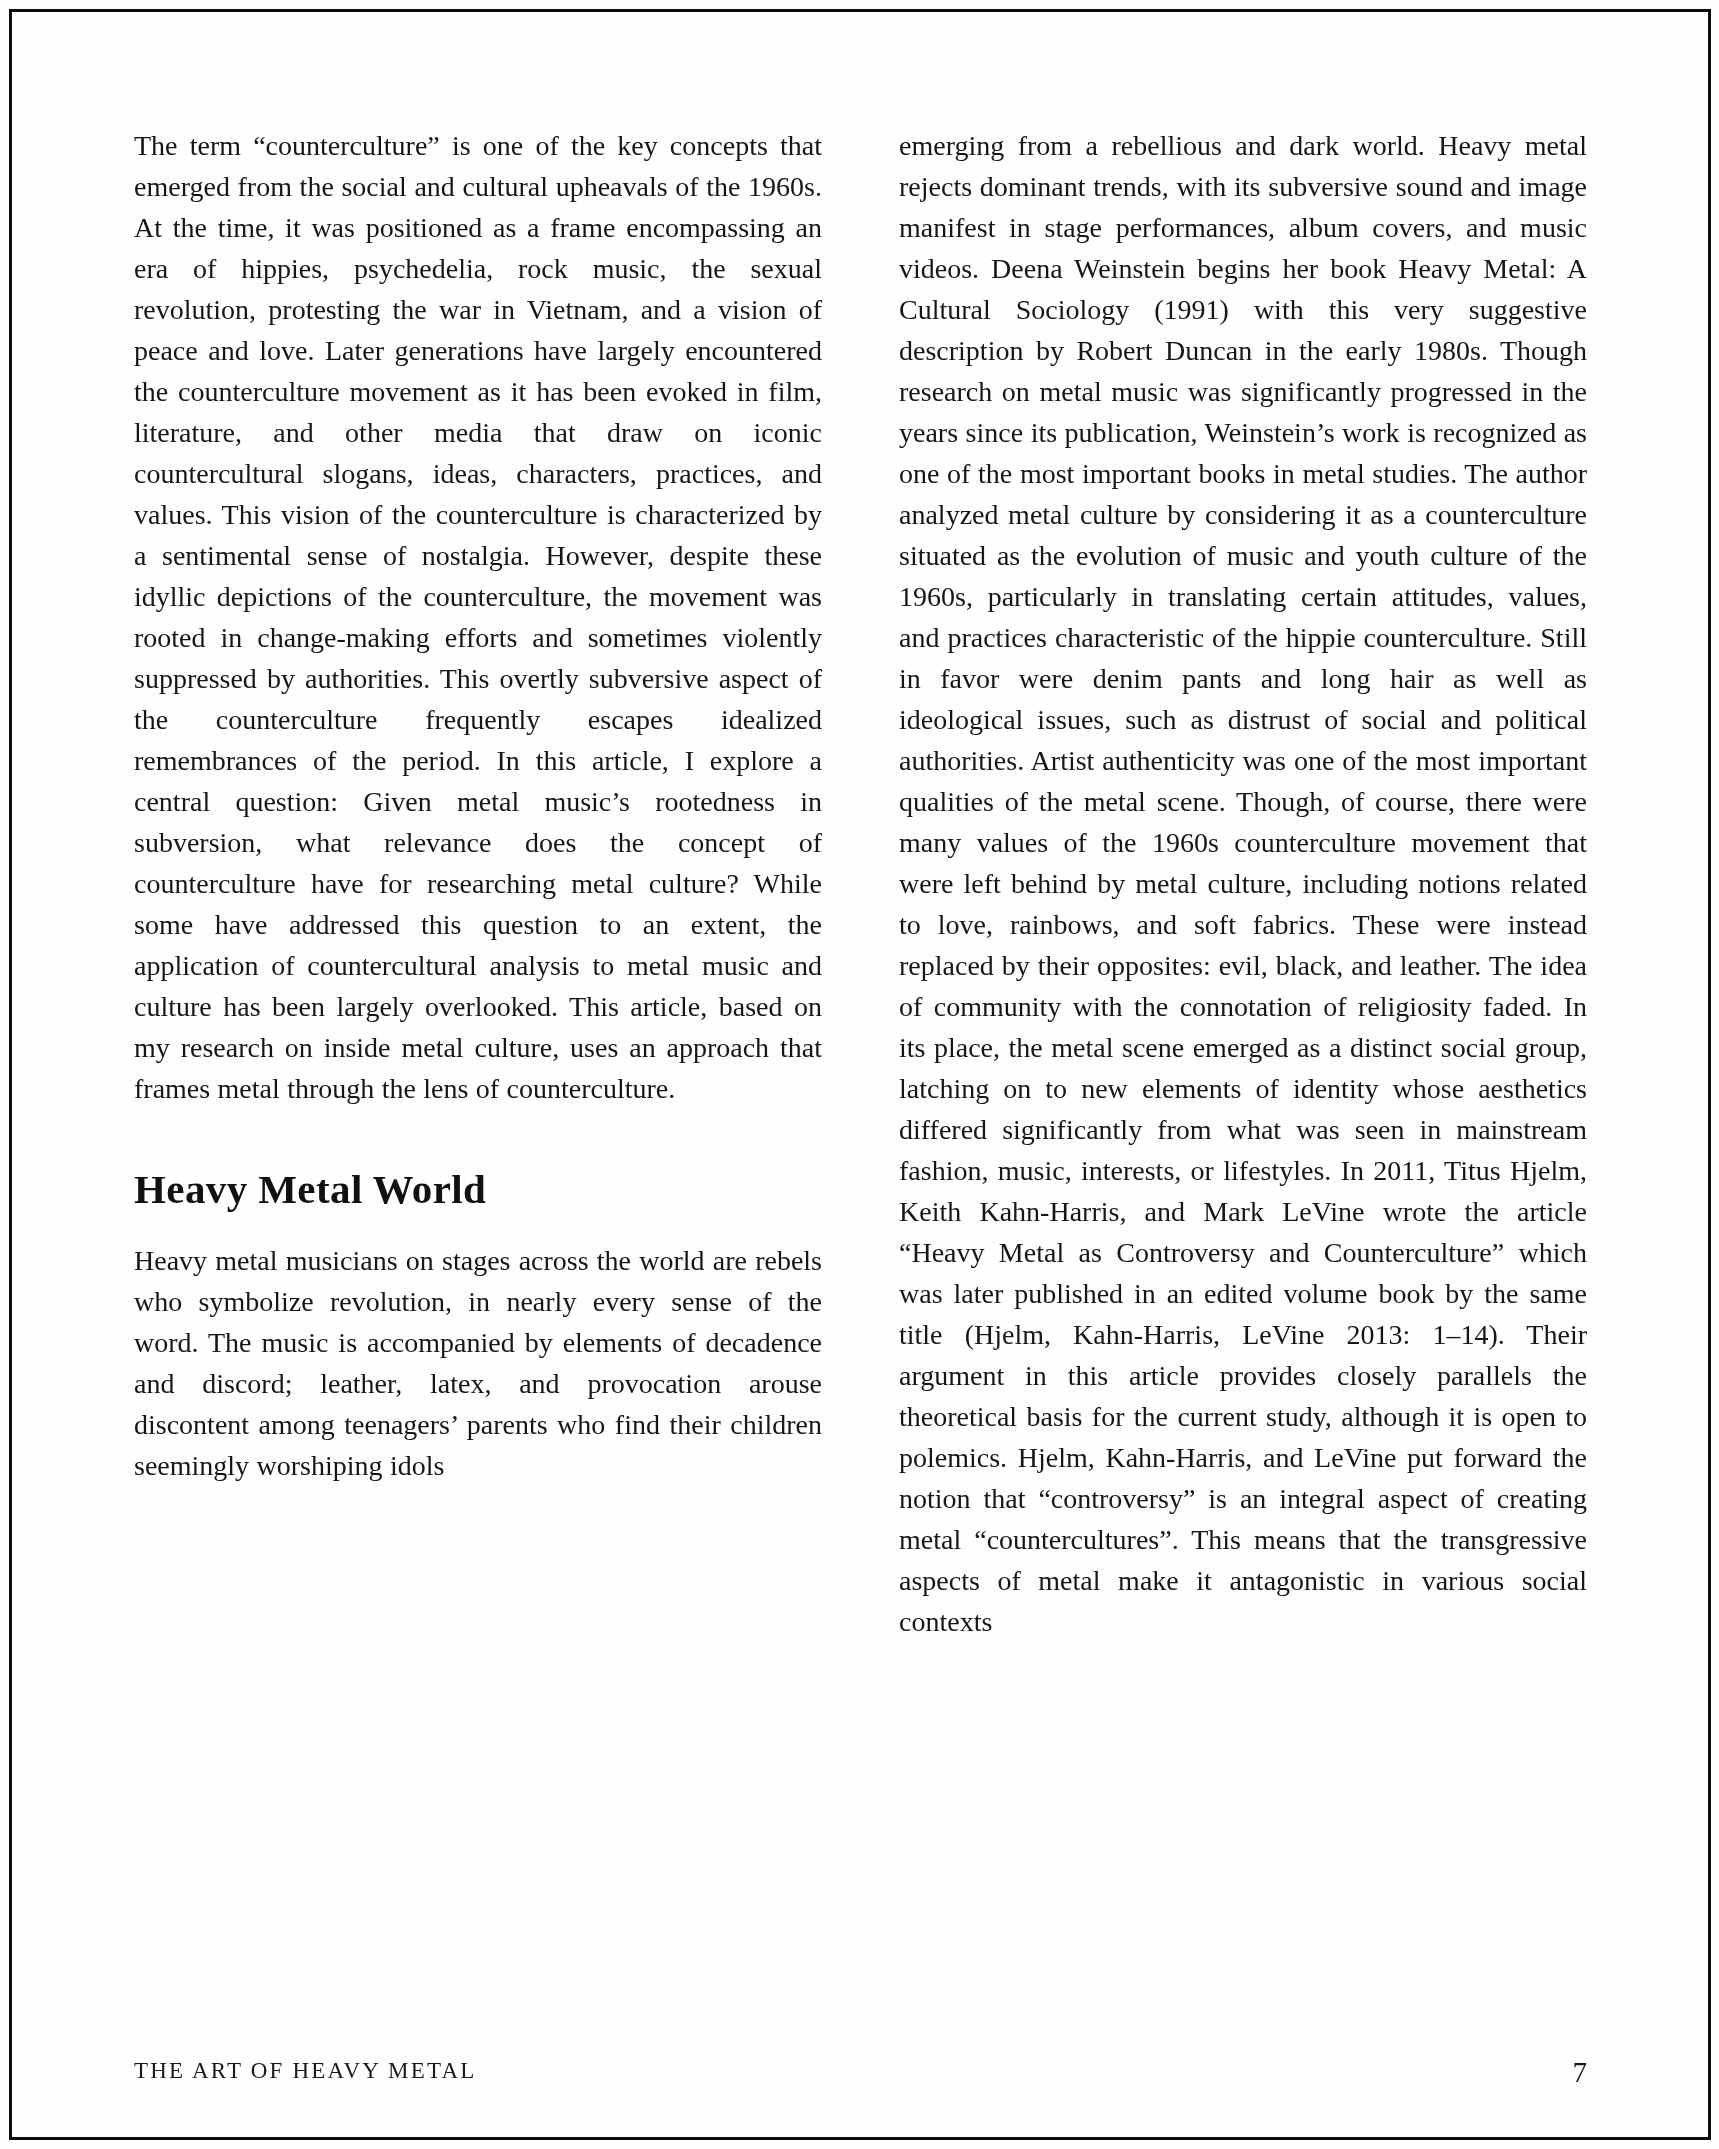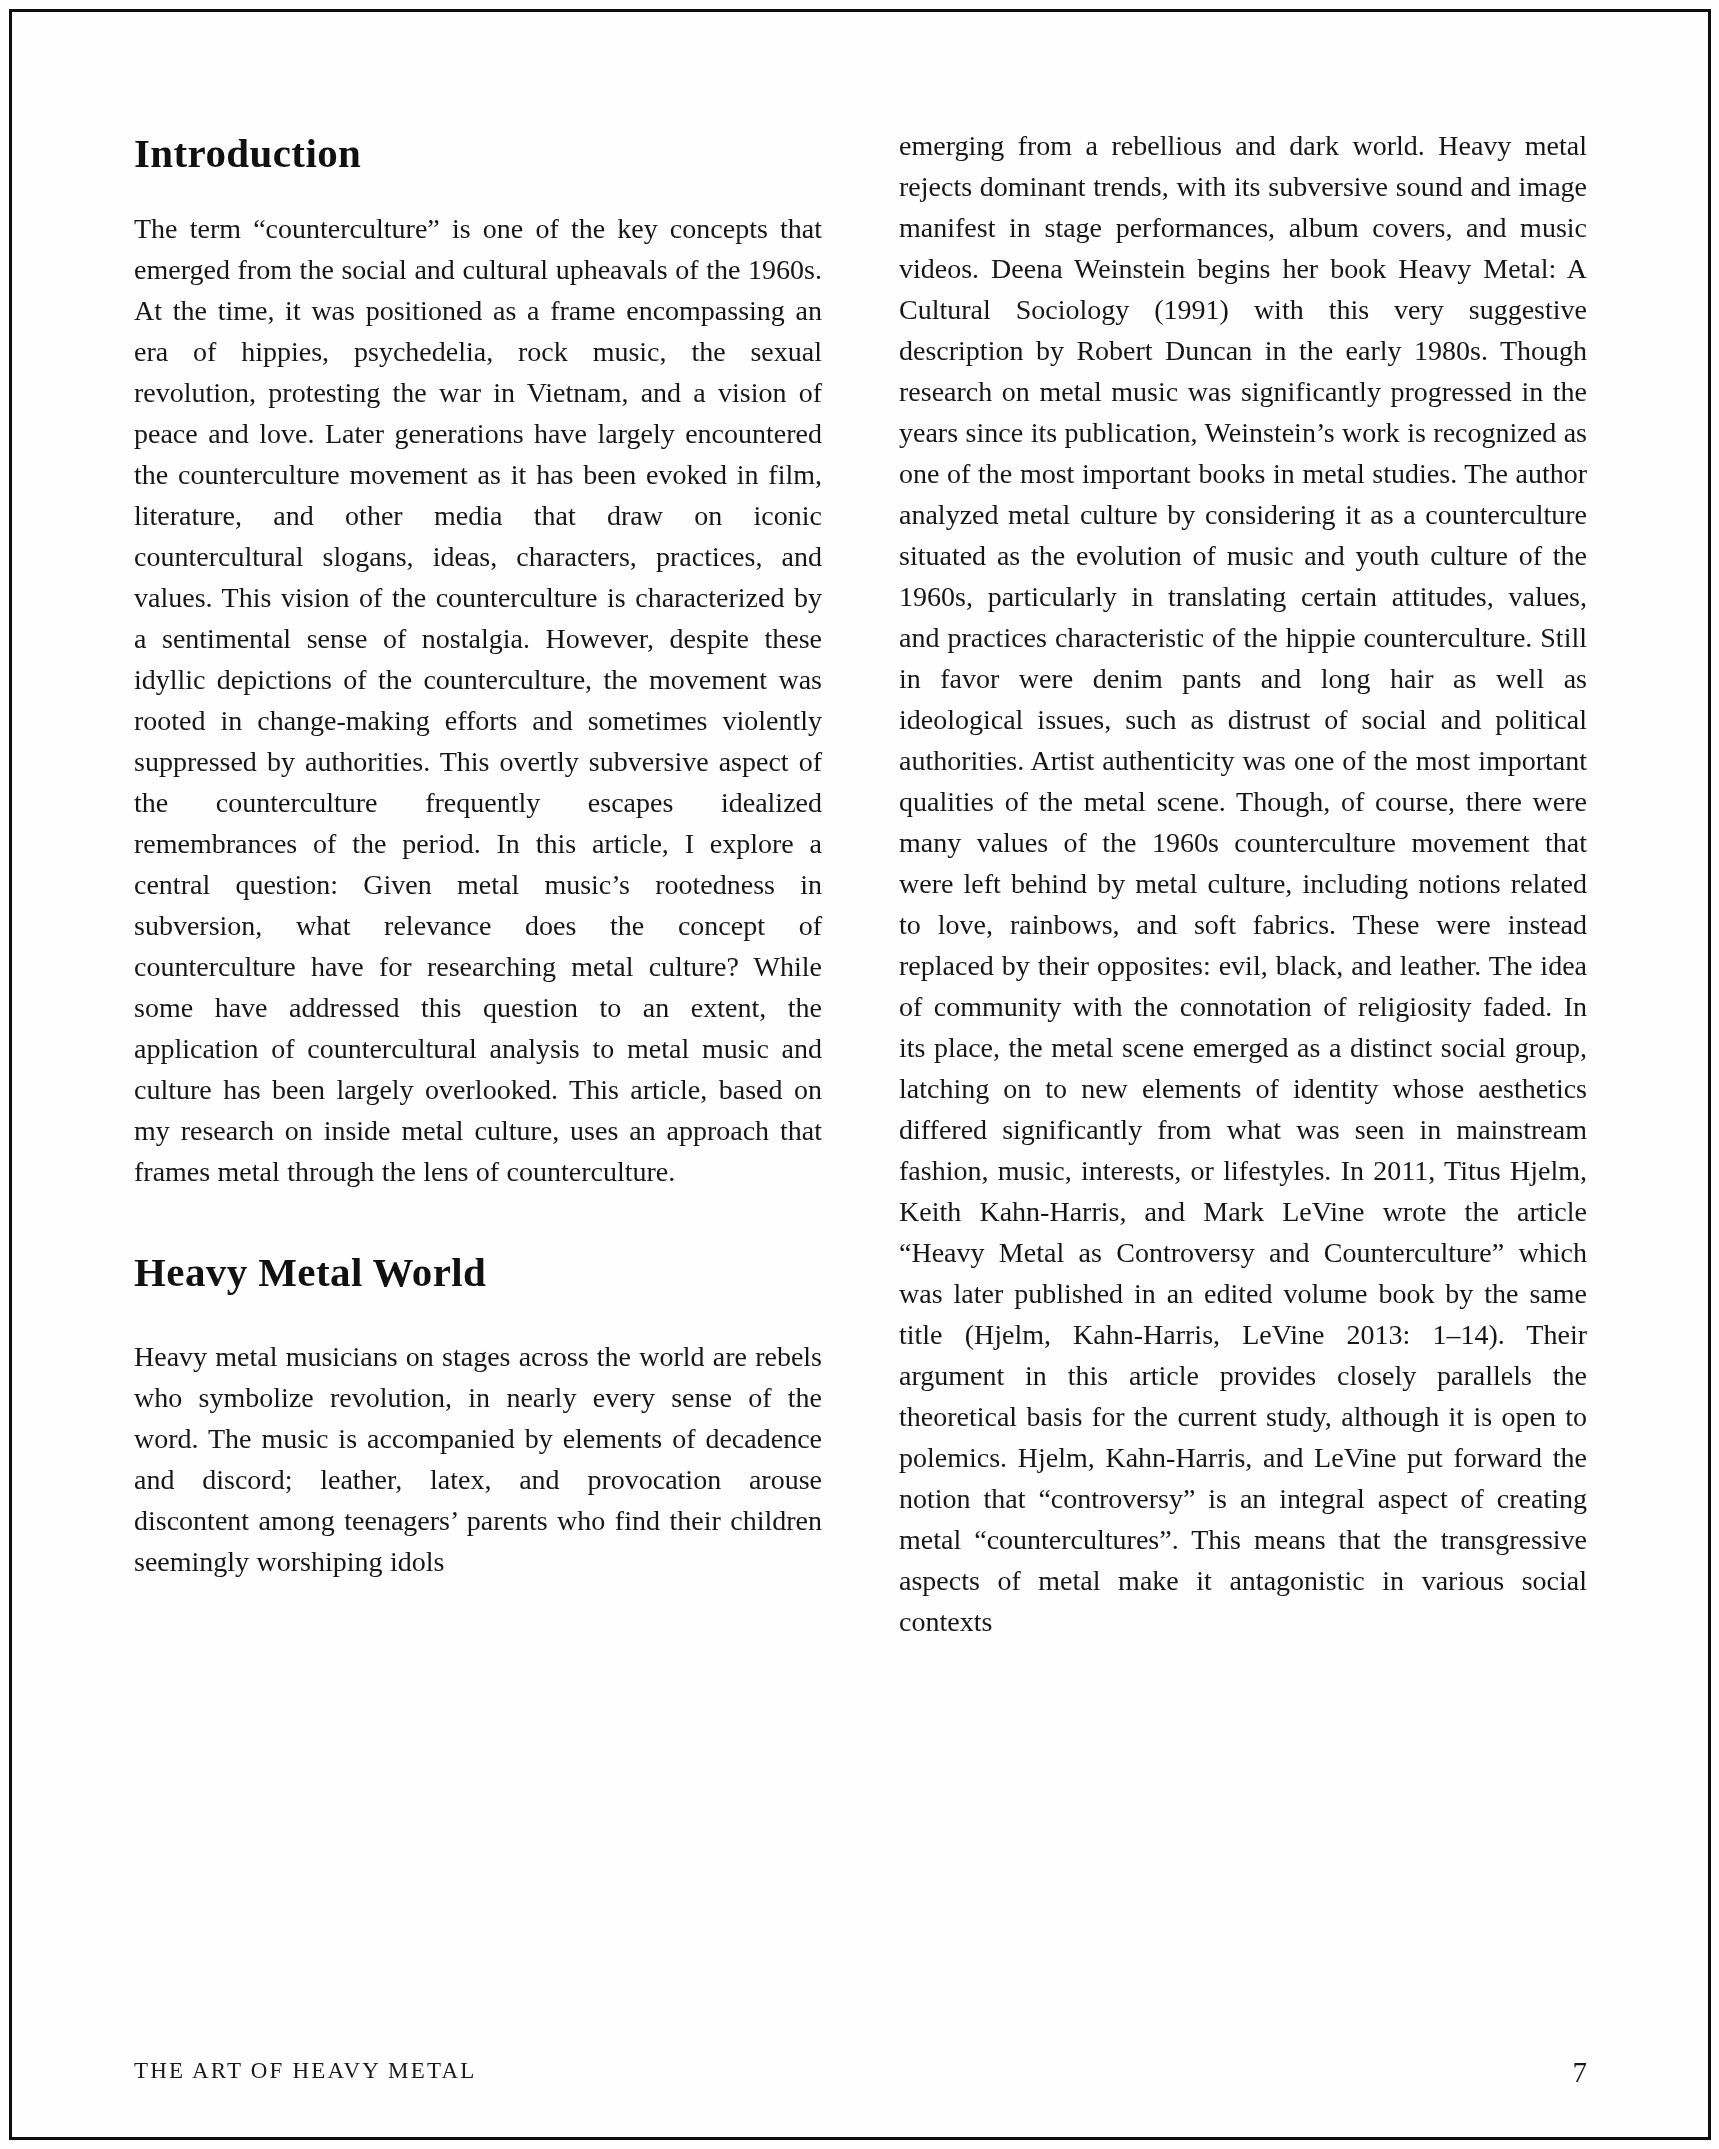--- a/index.html
+++ b/index.html
@@ -34,21 +34,21 @@
   h1.heading {
     font-size: 41px;
     line-height: 1.15;
     font-weight: bold;
     margin: 5.4px 0 30px 0;
     letter-spacing: 0.4px;
     color: #111;
   }
   h1.heading-2 {
     margin-top: 57px;
-    margin-bottom: 40px;
+    margin-bottom: 27px;
   }
   p.body-text {
     font-size: 28px;
     line-height: 41px;
     margin: 0;
     text-align: justify;
     hyphens: auto;
     -webkit-hyphens: auto;
     word-spacing: 0.4px;
   }
@@ -74,21 +74,20 @@
     color: #1a1a1a;
   }
 </style>
 </head>
 <body>
 
 <div class="frame"></div>
 
 <main class="content">
   <section class="col col-left">
-    <h1 class="heading">Introduction</h1>
     <p class="body-text">The term “counterculture” is one of the key concepts that emerged from the social and cultural upheavals of the 1960s. At the time, it was positioned as a frame encompassing an era of hippies, psychedelia, rock music, the sexual revolution, protesting the war in Vietnam, and a vision of peace and love. Later generations have largely encountered the counterculture movement as it has been evoked in film, literature, and other media that draw on iconic countercultural slogans, ideas, characters, practices, and values. This vision of the counterculture is characterized by a sentimental sense of nostalgia. However, despite these idyllic depictions of the counterculture, the movement was rooted in change-making efforts and sometimes violently suppressed by authorities. This overtly subversive aspect of the counterculture frequently escapes idealized remembrances of the period. In this article, I explore a central question: Given metal music’s rootedness in subversion, what relevance does the concept of counterculture have for researching metal culture? While some have addressed this question to an extent, the application of countercultural analysis to metal music and culture has been largely overlooked. This article, based on my research on inside metal culture, uses an approach that frames metal through the lens of counterculture.</p>
     <h1 class="heading heading-2">Heavy Metal World</h1>
     <p class="body-text">Heavy metal musicians on stages across the world are rebels who symbolize revolution, in nearly every sense of the word. The music is accompanied by elements of decadence and discord; leather, latex, and provocation arouse discontent among teenagers’ parents who find their children seemingly worshiping idols</p>
   </section>
   <section class="col col-right">
     <p class="body-text">emerging from a rebellious and dark world. Heavy metal rejects dominant trends, with its subversive sound and image manifest in stage performances, album covers, and music videos. Deena Weinstein begins her book Heavy Metal: A Cultural Sociology (1991) with this very suggestive description by Robert Duncan in the early 1980s. Though research on metal music was significantly progressed in the years since its publication, Weinstein’s work is recognized as one of the most important books in metal studies. The author analyzed metal culture by considering it as a counterculture situated as the evolution of music and youth culture of the 1960s, particularly in translating certain attitudes, values, and practices characteristic of the hippie counterculture. Still in favor were denim pants and long hair as well as ideological issues, such as distrust of social and political authorities. Artist authenticity was one of the most important qualities of the metal scene. Though, of course, there were many values of the 1960s counterculture movement that were left behind by metal culture, including notions related to love, rainbows, and soft fabrics. These were instead replaced by their opposites: evil, black, and leather. The idea of community with the connotation of religiosity faded. In its place, the metal scene emerged as a distinct social group, latching on to new elements of identity whose aesthetics differed significantly from what was seen in mainstream fashion, music, interests, or lifestyles. In 2011, Titus Hjelm, Keith Kahn-Harris, and Mark LeVine wrote the article “Heavy Metal as Controversy and Counterculture” which was later published in an edited volume book by the same title (Hjelm, Kahn-Harris, LeVine 2013: 1–14). Their argument in this article provides closely parallels the theoretical basis for the current study, although it is open to polemics. Hjelm, Kahn-Harris, and LeVine put forward the notion that “controversy” is an integral aspect of creating metal “countercultures”. This means that the transgressive aspects of metal make it antagonistic in various social contexts</p>
   </section>
 </main>
 
 <footer class="footer">

